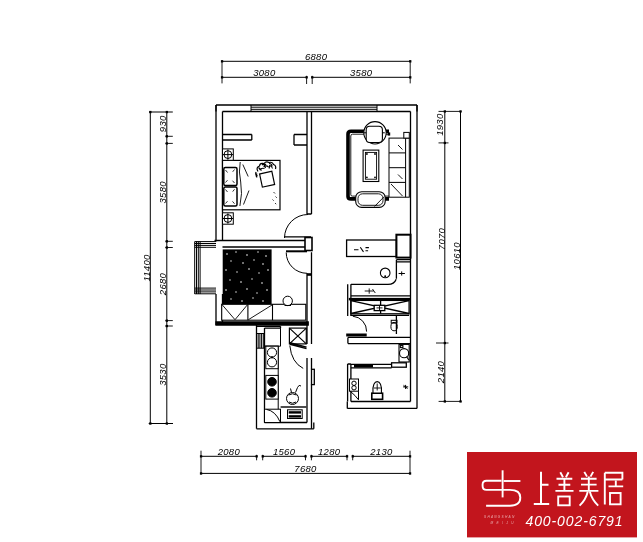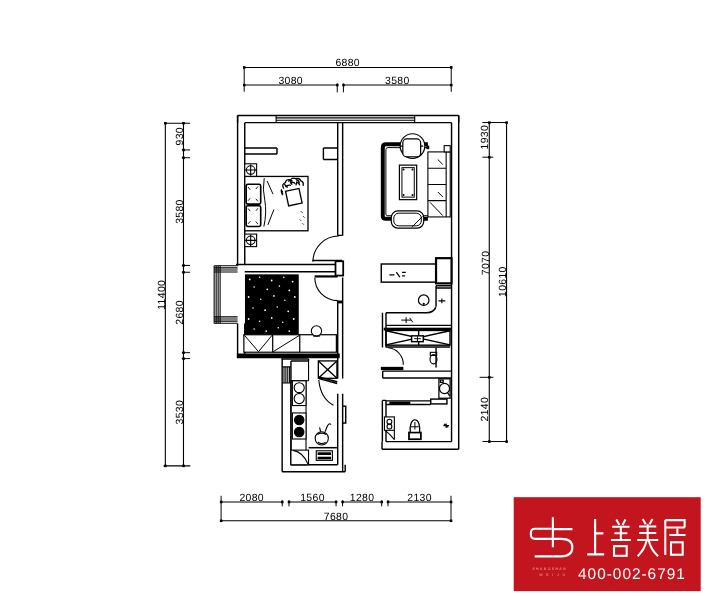--- a/index.html
+++ b/index.html
@@ -1,16 +1,16 @@
 <!DOCTYPE html>
 <html><head>
 <meta charset="utf-8">
 <style>
 html,body{margin:0;padding:0;background:#fff;}
-#page{position:relative;width:643px;height:542px;background:#ffffff;font-family:"Liberation Sans",sans-serif;}
+#page{position:relative;width:643px;height:542px;background:#ffffff;font-family:"Liberation Sans",sans-serif;font-style:italic;}
 svg{position:absolute;top:0;left:0;}
 text{font-family:"Liberation Sans",sans-serif;}
 </style>
 </head>
 <body>
 <div id="page">
 <svg width="643" height="542" viewBox="0 0 643 542">
 <g stroke="#000" stroke-width="1.1" fill="none" stroke-linecap="butt">
 
 <g stroke-width="1.3">

